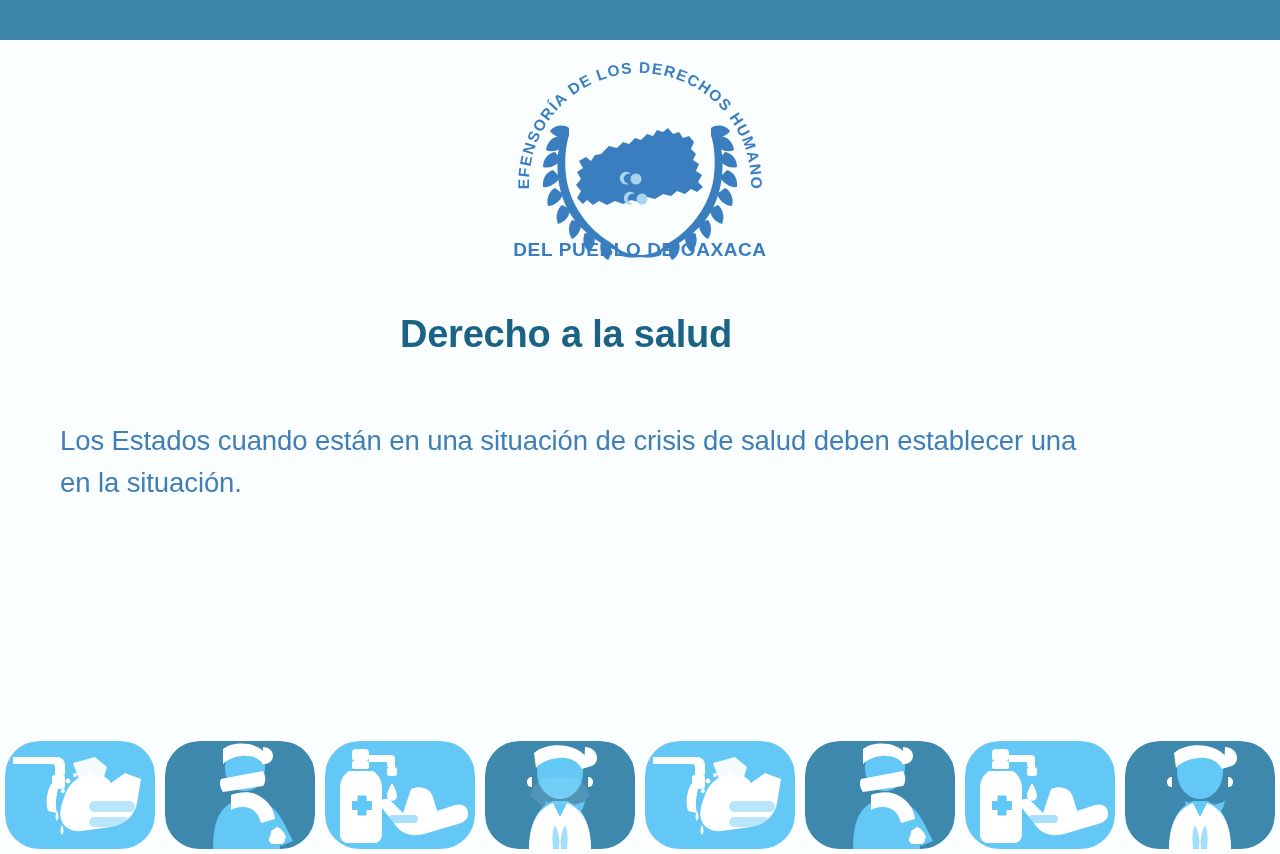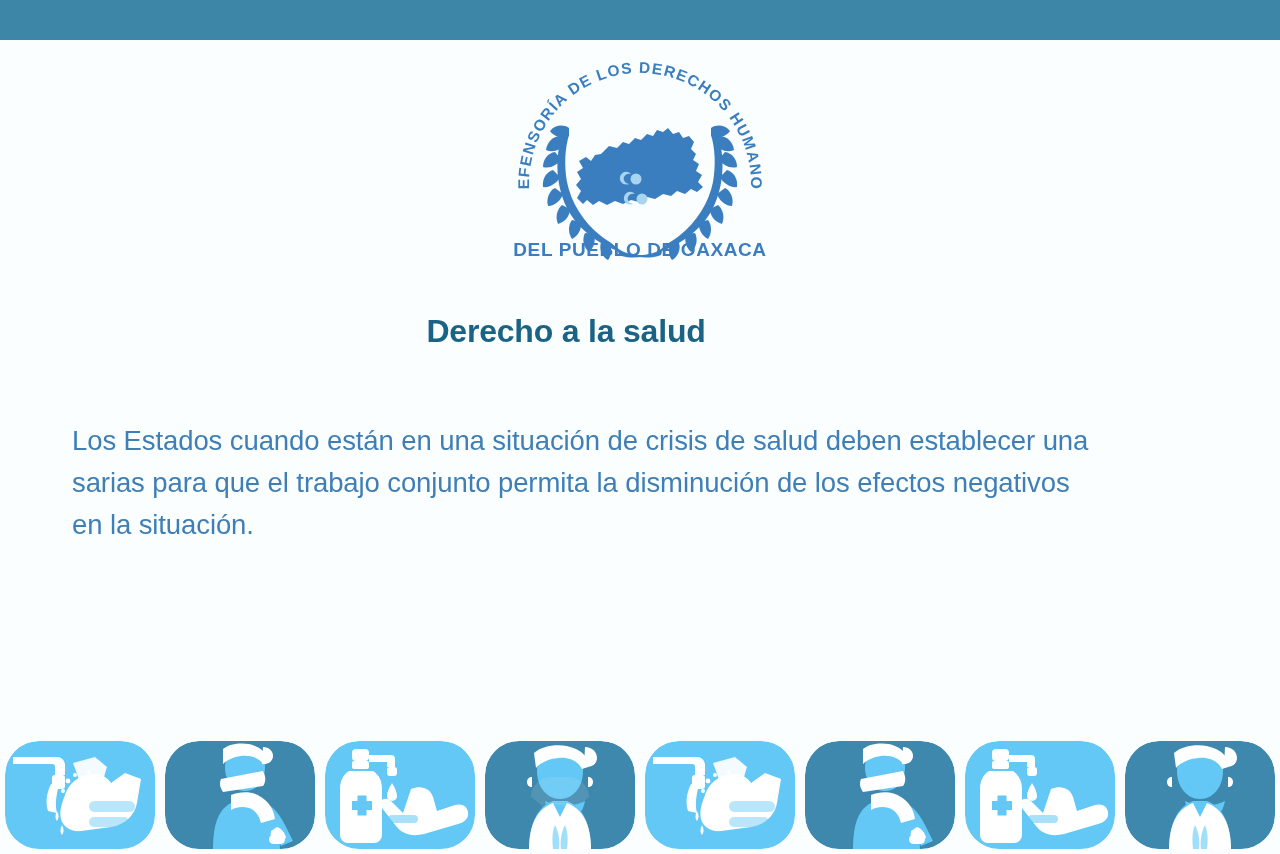--- a/index.html
+++ b/index.html
@@ -45,37 +45,37 @@
     height: 205px;
   }
   .logo svg { display: block; }
   
   .title {
     position: absolute;
     top: 313px;
     left: 0;
     width: 1132px;
     text-align: center;
-    font-size: 32px;
+    font-size: 38px;
     font-weight: bold;
     color: #1a6384;
     letter-spacing: -0.2px;
   }
   
   .body-copy {
     position: absolute;
     top: 420px;
     left: 60px;
     width: 1163px;
     font-size: 27.5px;
     line-height: 42px;
     color: #3f7fb5;
     letter-spacing: -0.1px;
   }
-  .body-copy .line { white-space: pre; margin-left: 12px; }
+  .body-copy .line { white-space: pre; }
   
   .icon-strip {
     position: absolute;
     left: 0;
     top: 735px;
     width: 1280px;
     height: 119px;
     display: flex;
     align-items: center;
   }
@@ -171,21 +171,20 @@
 
         <text x="135" y="198" text-anchor="middle" font-family="Liberation Sans, sans-serif" font-size="19" font-weight="bold" fill="#3a7ec0" letter-spacing="0.6">DEL PUEBLO DE OAXACA</text>
       </svg>
     </div>
   </div>
 
   <div class="title">Derecho a la salud</div>
 
   <div class="body-copy">
     <div class="line">Los Estados cuando están en una situación de crisis de salud deben establecer una</div>
-    <div class="line">sarias para que el trabajo conjunto permita la disminución de los efectos negativos</div>
     <div class="line">en la situación.</div>
   </div>
 
   <div class="icon-strip">
 
     <div class="tile">
       <div class="tile-inner">
         <svg width="150" height="108" viewBox="0 0 150 108" xmlns="http://www.w3.org/2000/svg">
           <rect width="150" height="108" rx="34" fill="#63c8f5"></rect>
           <g fill="#ffffff">

